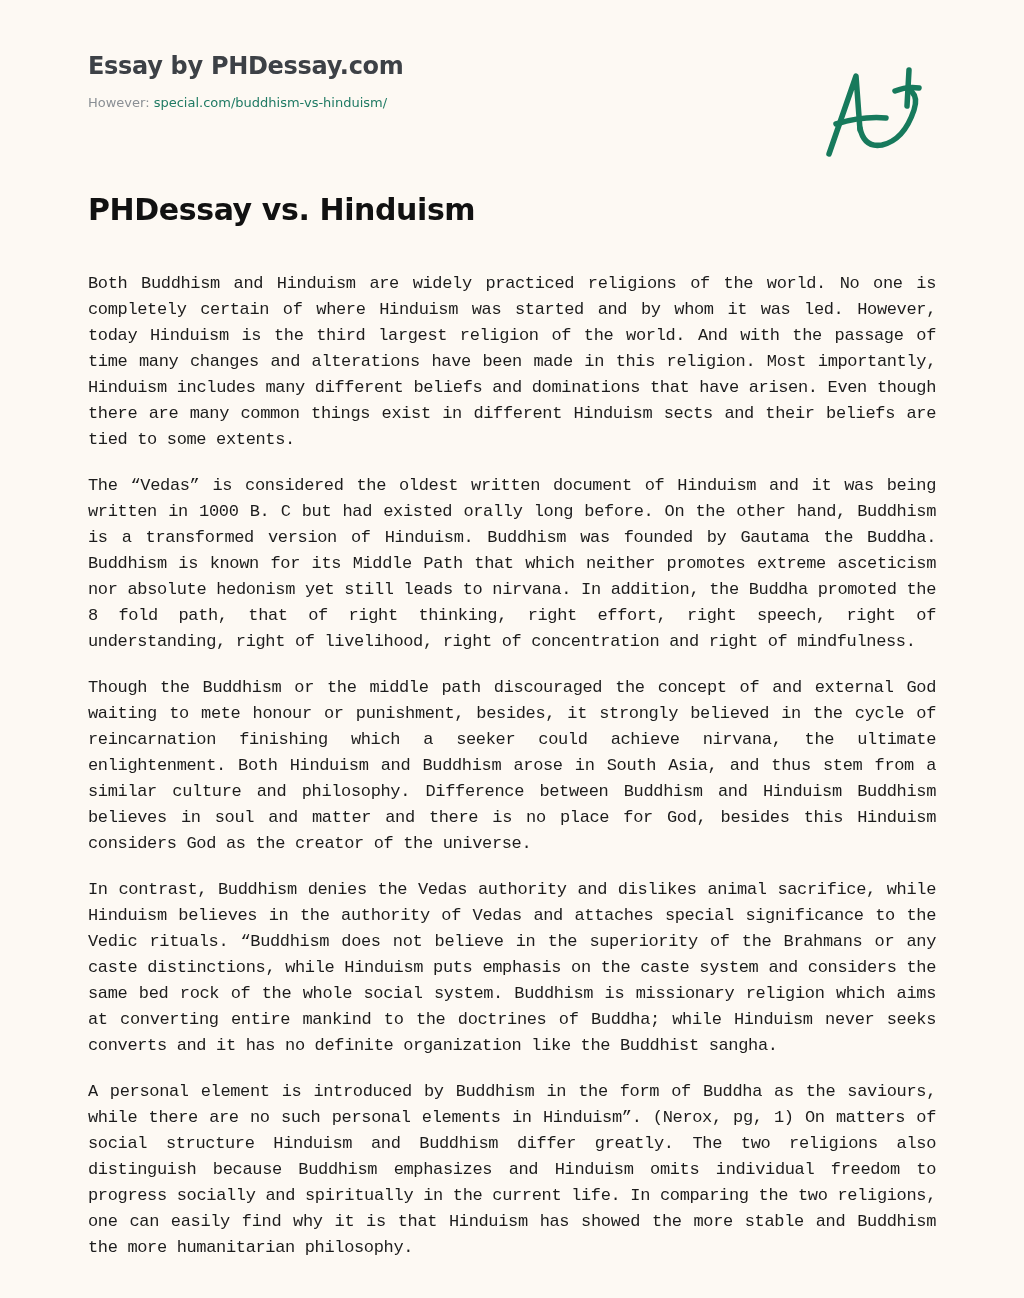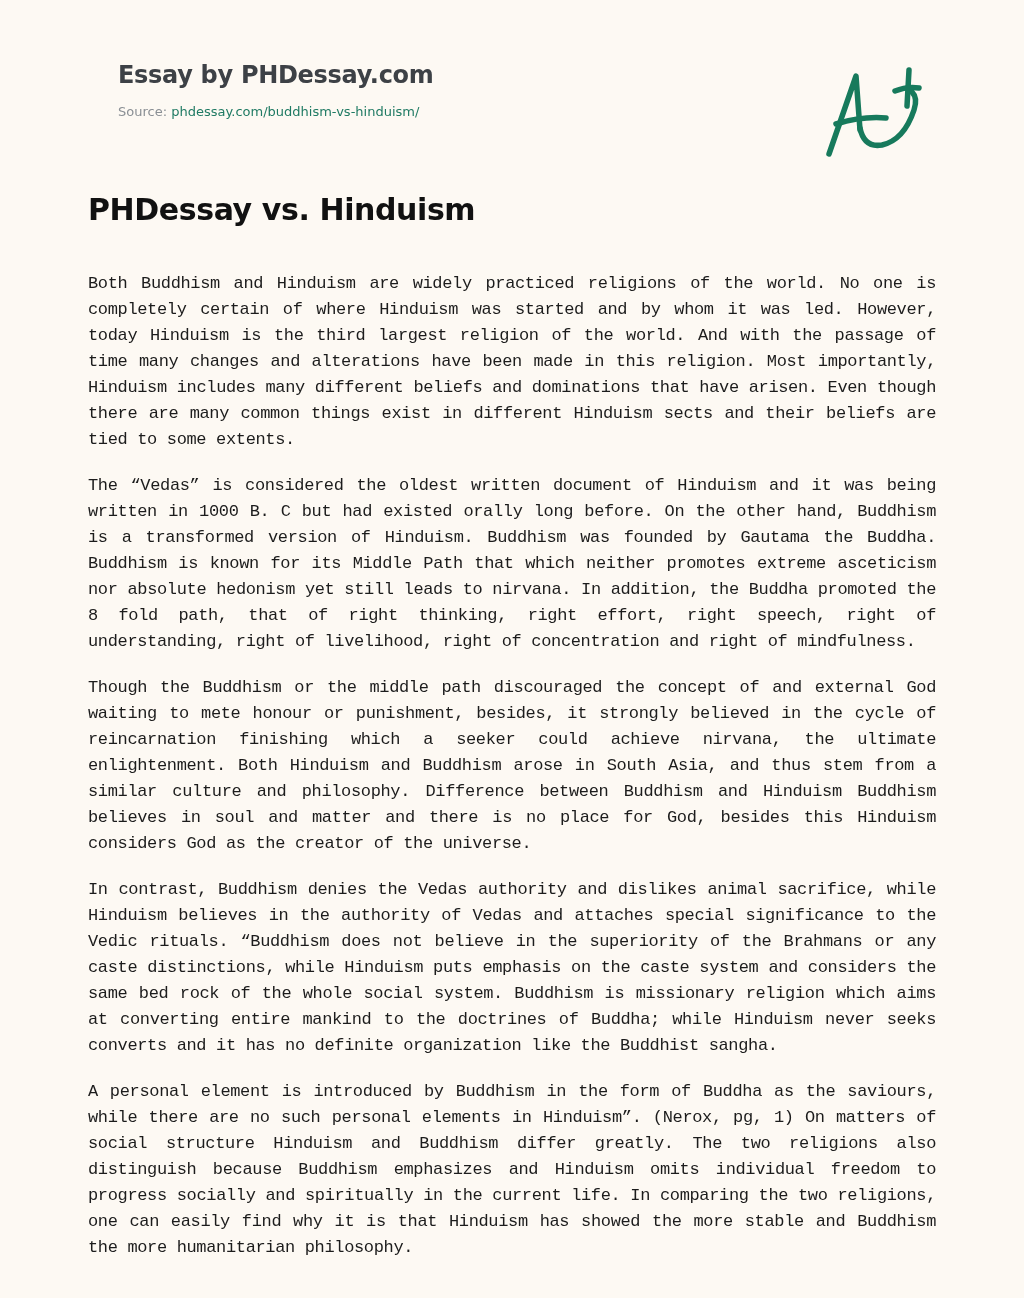--- a/index.html
+++ b/index.html
@@ -11,23 +11,22 @@
       width: 1024px;
       height: 1298px;
       position: relative;
       overflow: hidden;
       font-family: "DejaVu Sans", "Liberation Sans", sans-serif;
       color: #1c1c1c;
     }
     .header {
       position: absolute;
       left: 88px;
-      top: 59px;
+      top: 50px;
       width: 700px;
-      margin-left: 30px;
     }
     .site-title {
       font-family: "DejaVu Sans", sans-serif;
       font-weight: bold;
       font-size: 24px;
       line-height: 32px;
       color: #3d4146;
       margin: 0;
       letter-spacing: -0.3px;
     }
@@ -77,21 +76,21 @@
       letter-spacing: -0.35px;
       word-spacing: 0px;
     }
   </style>
 </head>
 <body>
 
 <div class="header">
   <h2 class="site-title">Essay by PHDessay.com</h2>
   <div class="source-line">
-    <span>Source: </span><a class="source-link">phdessay.com/buddhism-vs-hinduism/</a>
+    <span>However: </span><a class="source-link">special.com/buddhism-vs-hinduism/</a>
   </div>
 </div>
 
 <div class="logo">
   <svg width="108" height="96" viewBox="0 0 108 96" xmlns="http://www.w3.org/2000/svg">
     <g fill="none" stroke="#177a5c" stroke-width="5.5" stroke-linecap="round" stroke-linejoin="round">
 
       <path d="M7 88 L34 10 L38 64"></path>
 
       <path d="M14 58 Q40 50 64 52"></path>

